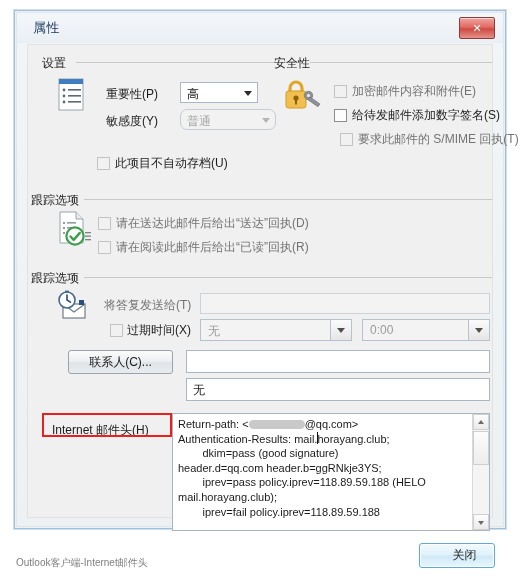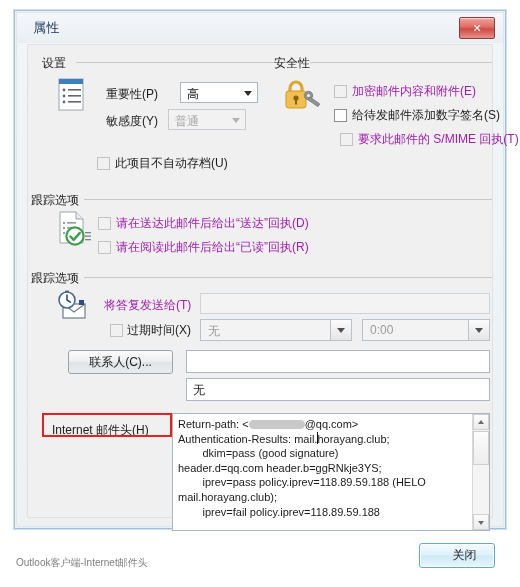--- a/index.html
+++ b/index.html
@@ -60,21 +60,21 @@
   .group-title {
     position:absolute;
     font-size:12px; color:#1c1c1c;
     white-space:nowrap;
   }
   .rule {
     position:absolute; height:1px; background:#c9c9c9;
   }
 
   .label { position:absolute; font-size:12px; color:#1c1c1c; white-space:nowrap; }
-  .label.dim { color:#a21caf; }
+  .label.dim { color:#737373; }
 
   
   .cb { position:absolute; width:13px; height:13px; box-sizing:border-box;
         background:#fdfdfd; border:1px solid #8d8d8d; }
   .cb.disabled { background:#f1f1f1; border-color:#c3c3c3; }
 
   
   .combo {
     position:absolute; height:21px; box-sizing:border-box;
     border:1px solid #aab7c4; background:#fff;
@@ -206,21 +206,21 @@
           </svg>
         </div>
 
         <div class="label" style="left:78px; top:41px;">重要性(P)</div>
         <div class="combo" style="left:152px; top:37px; width:78px;">
           <span class="val">高</span>
           <span class="arrow"></span>
         </div>
 
         <div class="label" style="left:78px; top:68px;">敏感度(Y)</div>
-        <div class="combo disabled" style="left:140px; top:64px; width:78px;">
+        <div class="combo disabled" style="left:152px; top:64px; width:96px;border-radius:7px;">
           <span class="val">普通</span>
           <span class="arrow"></span>
         </div>
 
         <div class="cb disabled" style="left:69px; top:112px;"></div>
         <div class="label" style="left:87px; top:110px;">此项目不自动存档(U)</div>
 
         <div class="group-title" style="left:246px; top:10px;">安全性</div>
         <div class="rule" style="left:282px; top:17px; width:182px;"></div>
 

